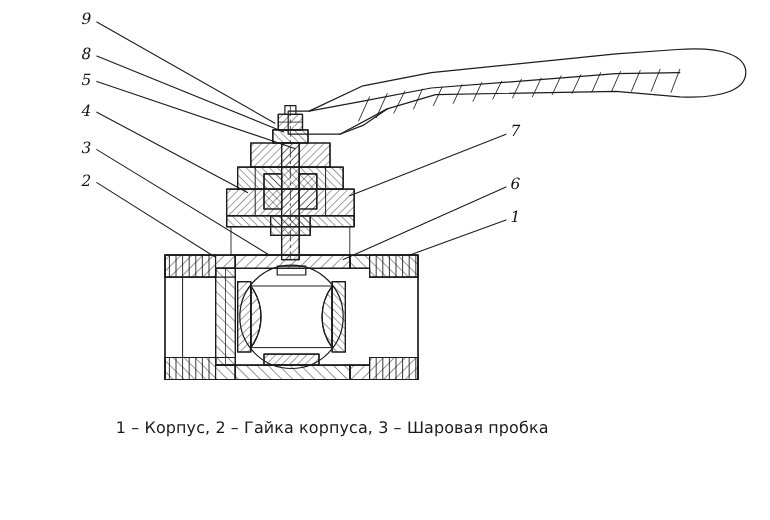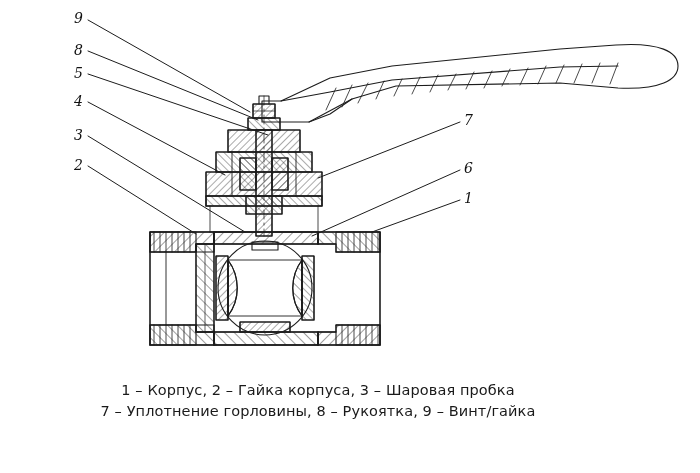--- a/index.html
+++ b/index.html
@@ -21,21 +21,21 @@
   }
   #drawing {
     position: absolute;
     left: 0;
     top: 0;
     width: 700px;
     height: 473px;
   }
   .caption {
     position: absolute;
-    left: 16px;
+    left: 0;
     top: 380px;
     width: 604px;
     text-align: center;
     font-size: 14.5px;
     line-height: 21px;
     color: #1a1a1a;
     letter-spacing: 0.1px;
   }
   .caption .cap-line {
     display: block;
@@ -272,16 +272,15 @@
   <div class="lbl" style="left:74px;top:65px;">5</div>
   <div class="lbl" style="left:74px;top:93px;">4</div>
   <div class="lbl" style="left:74px;top:127px;">3</div>
   <div class="lbl" style="left:74px;top:157px;">2</div>
   <div class="lbl" style="left:464px;top:112px;">7</div>
   <div class="lbl" style="left:464px;top:160px;">6</div>
   <div class="lbl" style="left:464px;top:190px;">1</div>
 
   <div class="caption">
     <span class="cap-line">1 – Корпус, 2 – Гайка корпуса, 3 – Шаровая пробка</span>
-    <span class="cap-line">7 – Уплотнение горловины, 8 – Рукоятка, 9 – Винт/гайка</span>
   </div>
 
 </div>
 
 </body></html>

